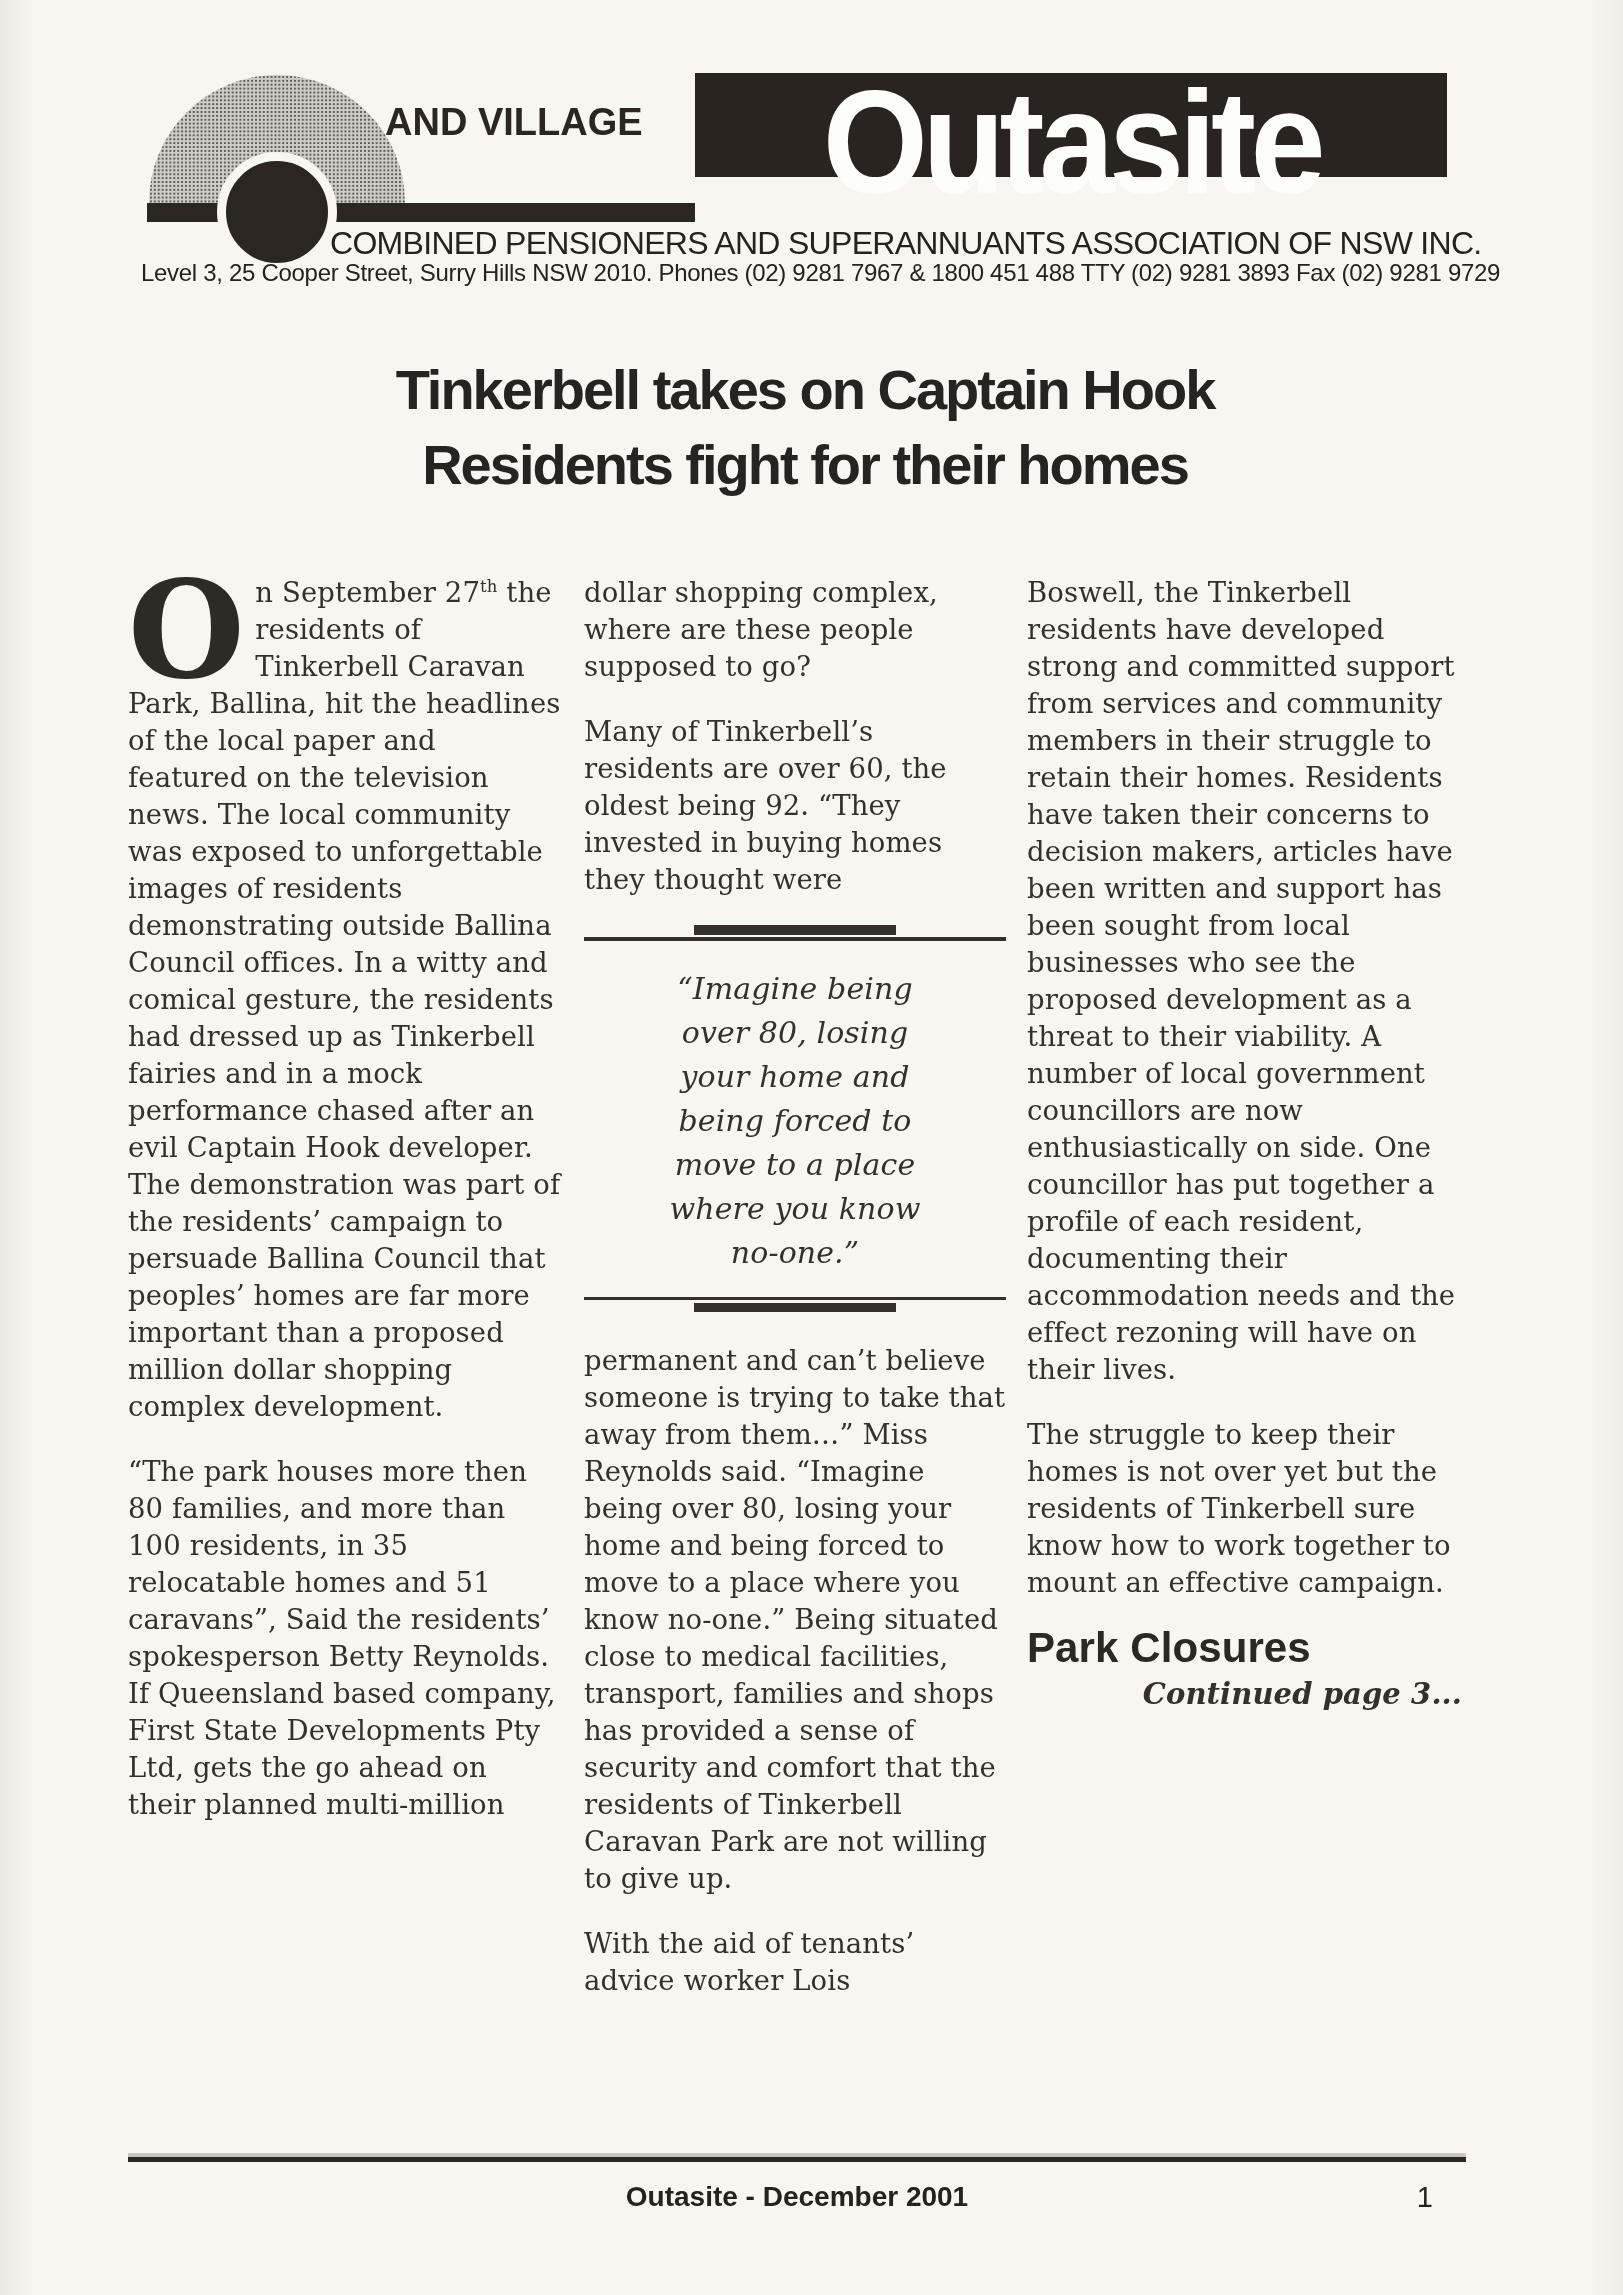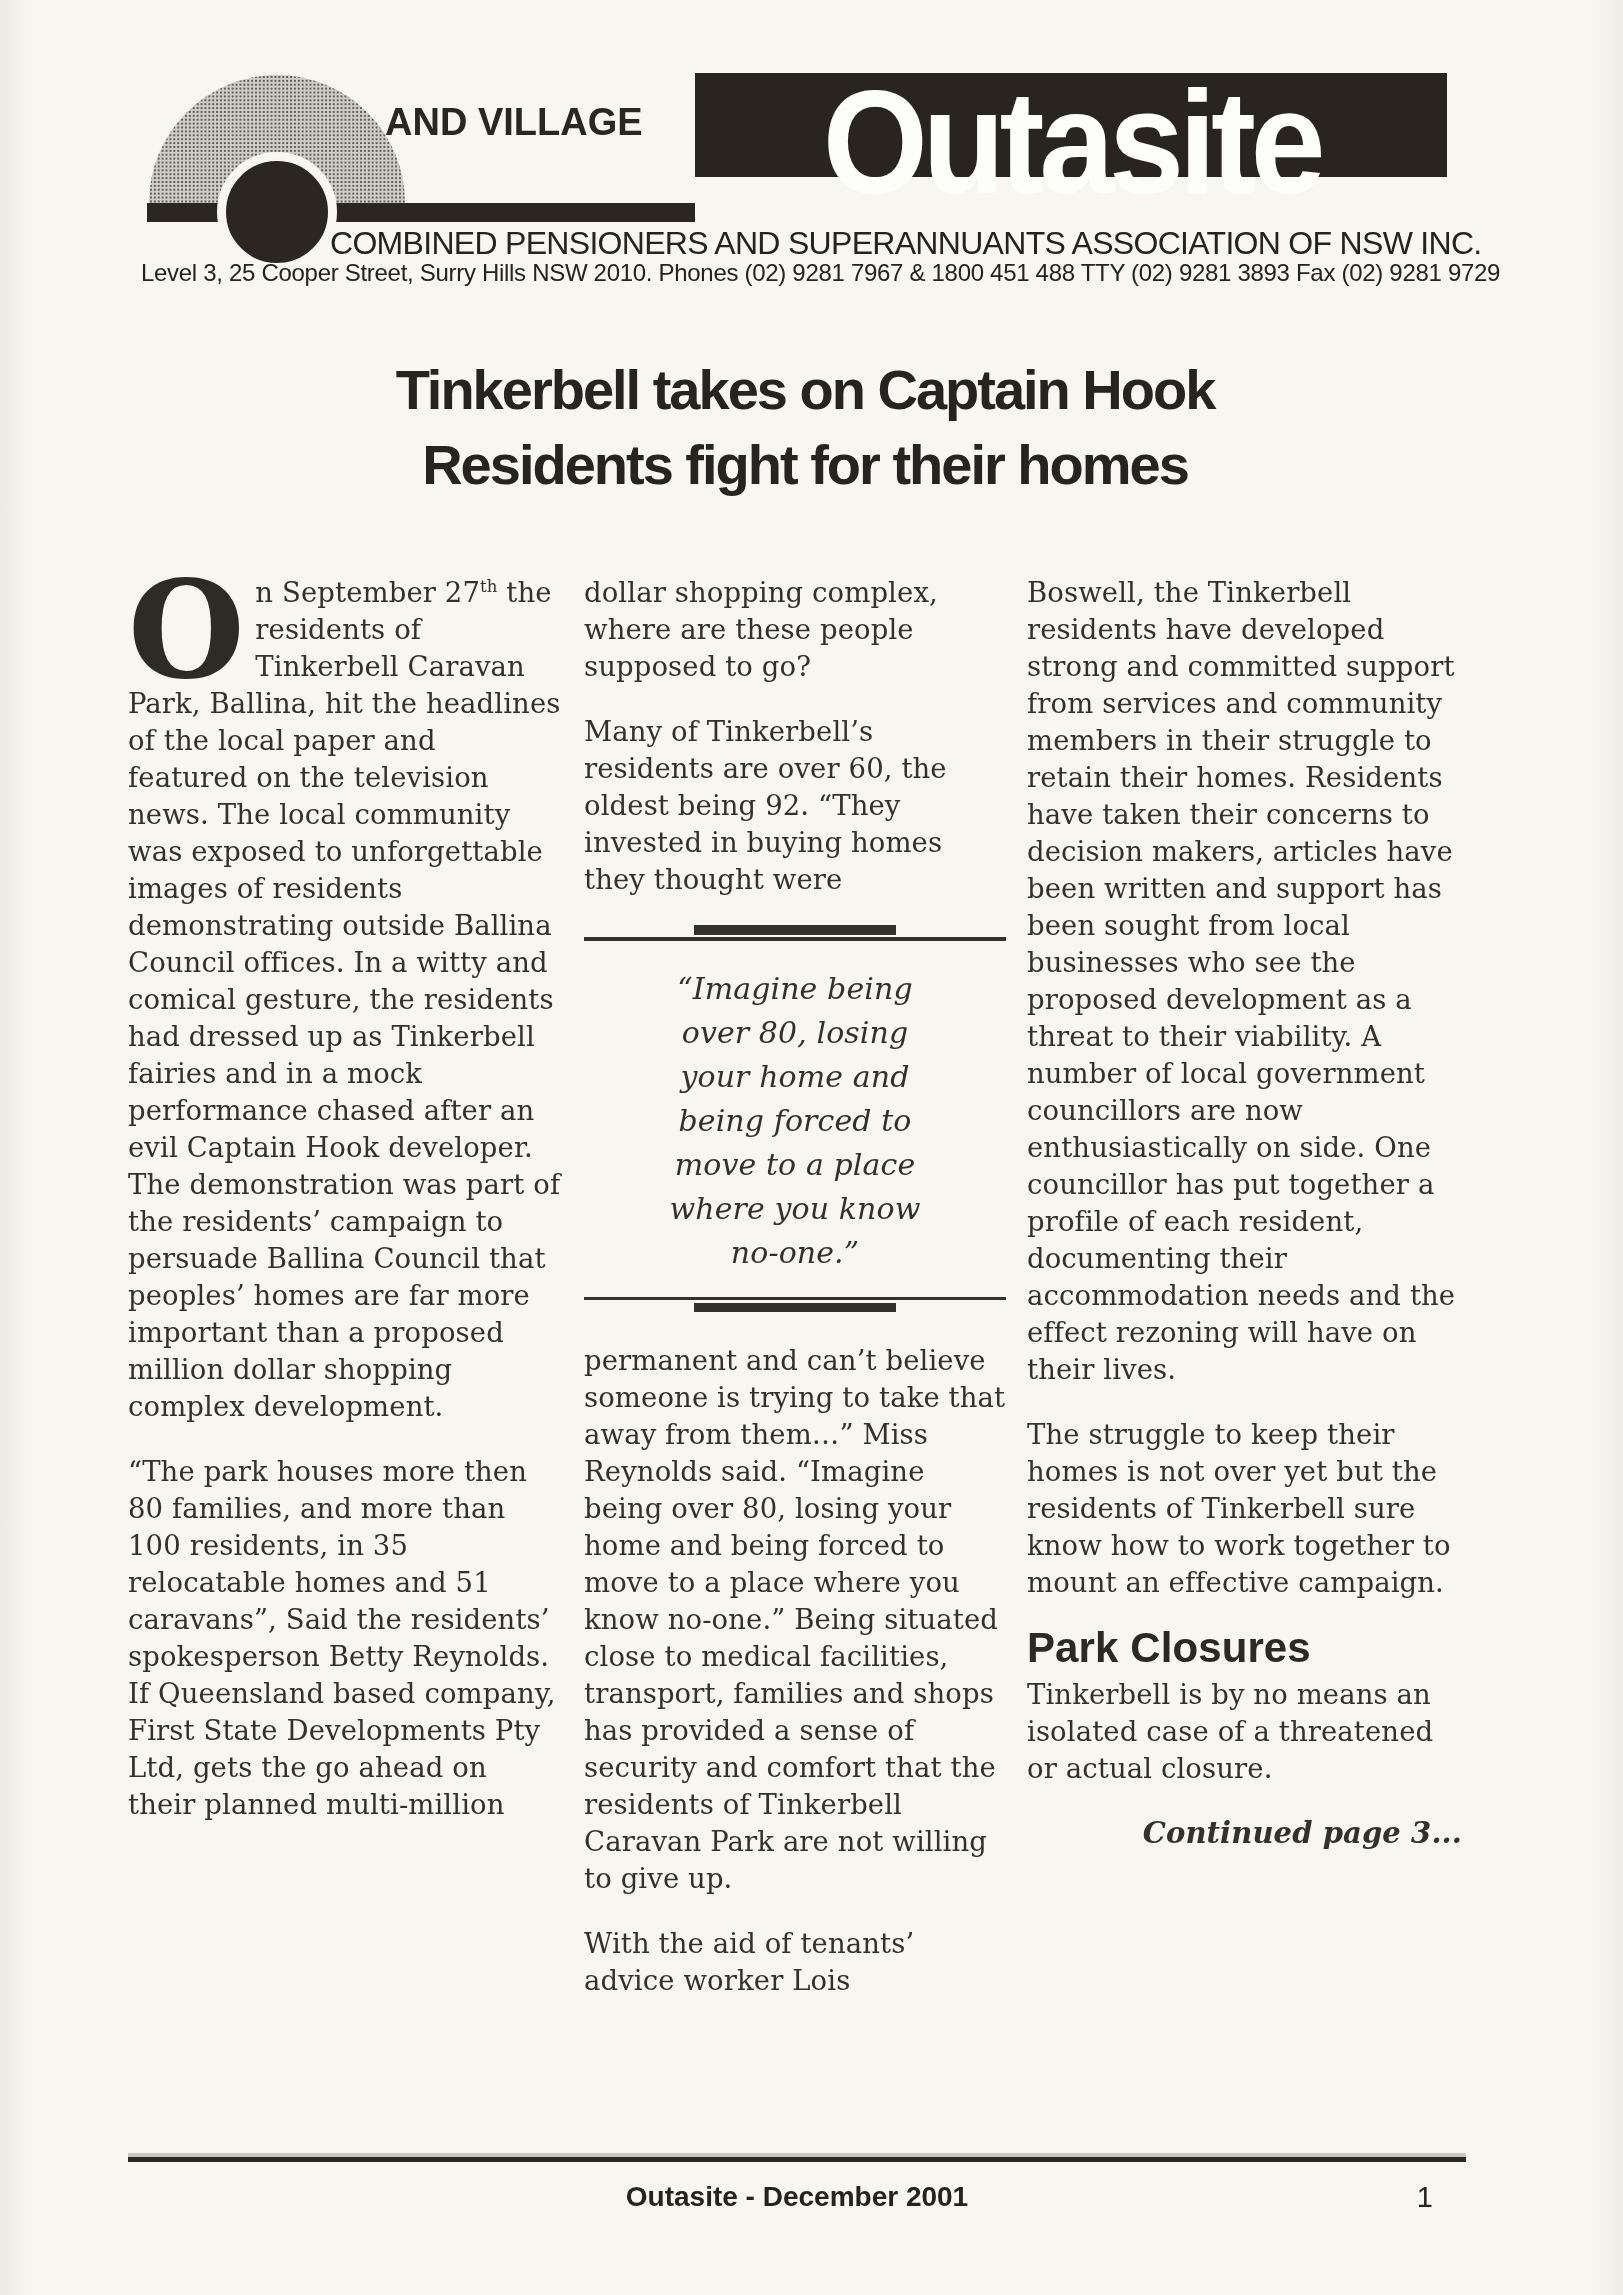--- a/index.html
+++ b/index.html
@@ -114,21 +114,20 @@
       <div class="pq-bot-thick"></div>
     </div>
     <p>permanent and can’t believe someone is trying to take that away from them…” Miss Reynolds said. “Imagine being over 80, losing your home and being forced to move to a place where you know no-one.” Being situated close to medical facilities, transport, families and shops has provided a sense of security and comfort that the residents of Tinkerbell Caravan Park are not willing to give up.</p>
     <p>With the aid of tenants’ advice worker Lois</p>
   </section>
 
   <section class="col col3">
     <p>Boswell, the Tinkerbell residents have developed strong and committed support from services and community members in their struggle to retain their homes. Residents have taken their concerns to decision makers, articles have been written and support has been sought from local businesses who see the proposed development as a threat to their viability. A number of local government councillors are now enthusiastically on side. One councillor has put together a profile of each resident, documenting their accommodation needs and the effect rezoning will have on their lives.</p>
     <p>The struggle to keep their homes is not over yet but the residents of Tinkerbell sure know how to work together to mount an effective campaign.</p>
     <h2 class="subhead">Park Closures</h2>
-    <p>Tinkerbell is by no means an isolated case of a threatened or actual closure.</p>
     <p class="continued">Continued page 3...</p>
   </section>
 
   <div class="footer-rule"></div>
   <div class="footer-text">Outasite - December 2001</div>
   <div class="page-num">1</div>
 
 </div>
 
 

